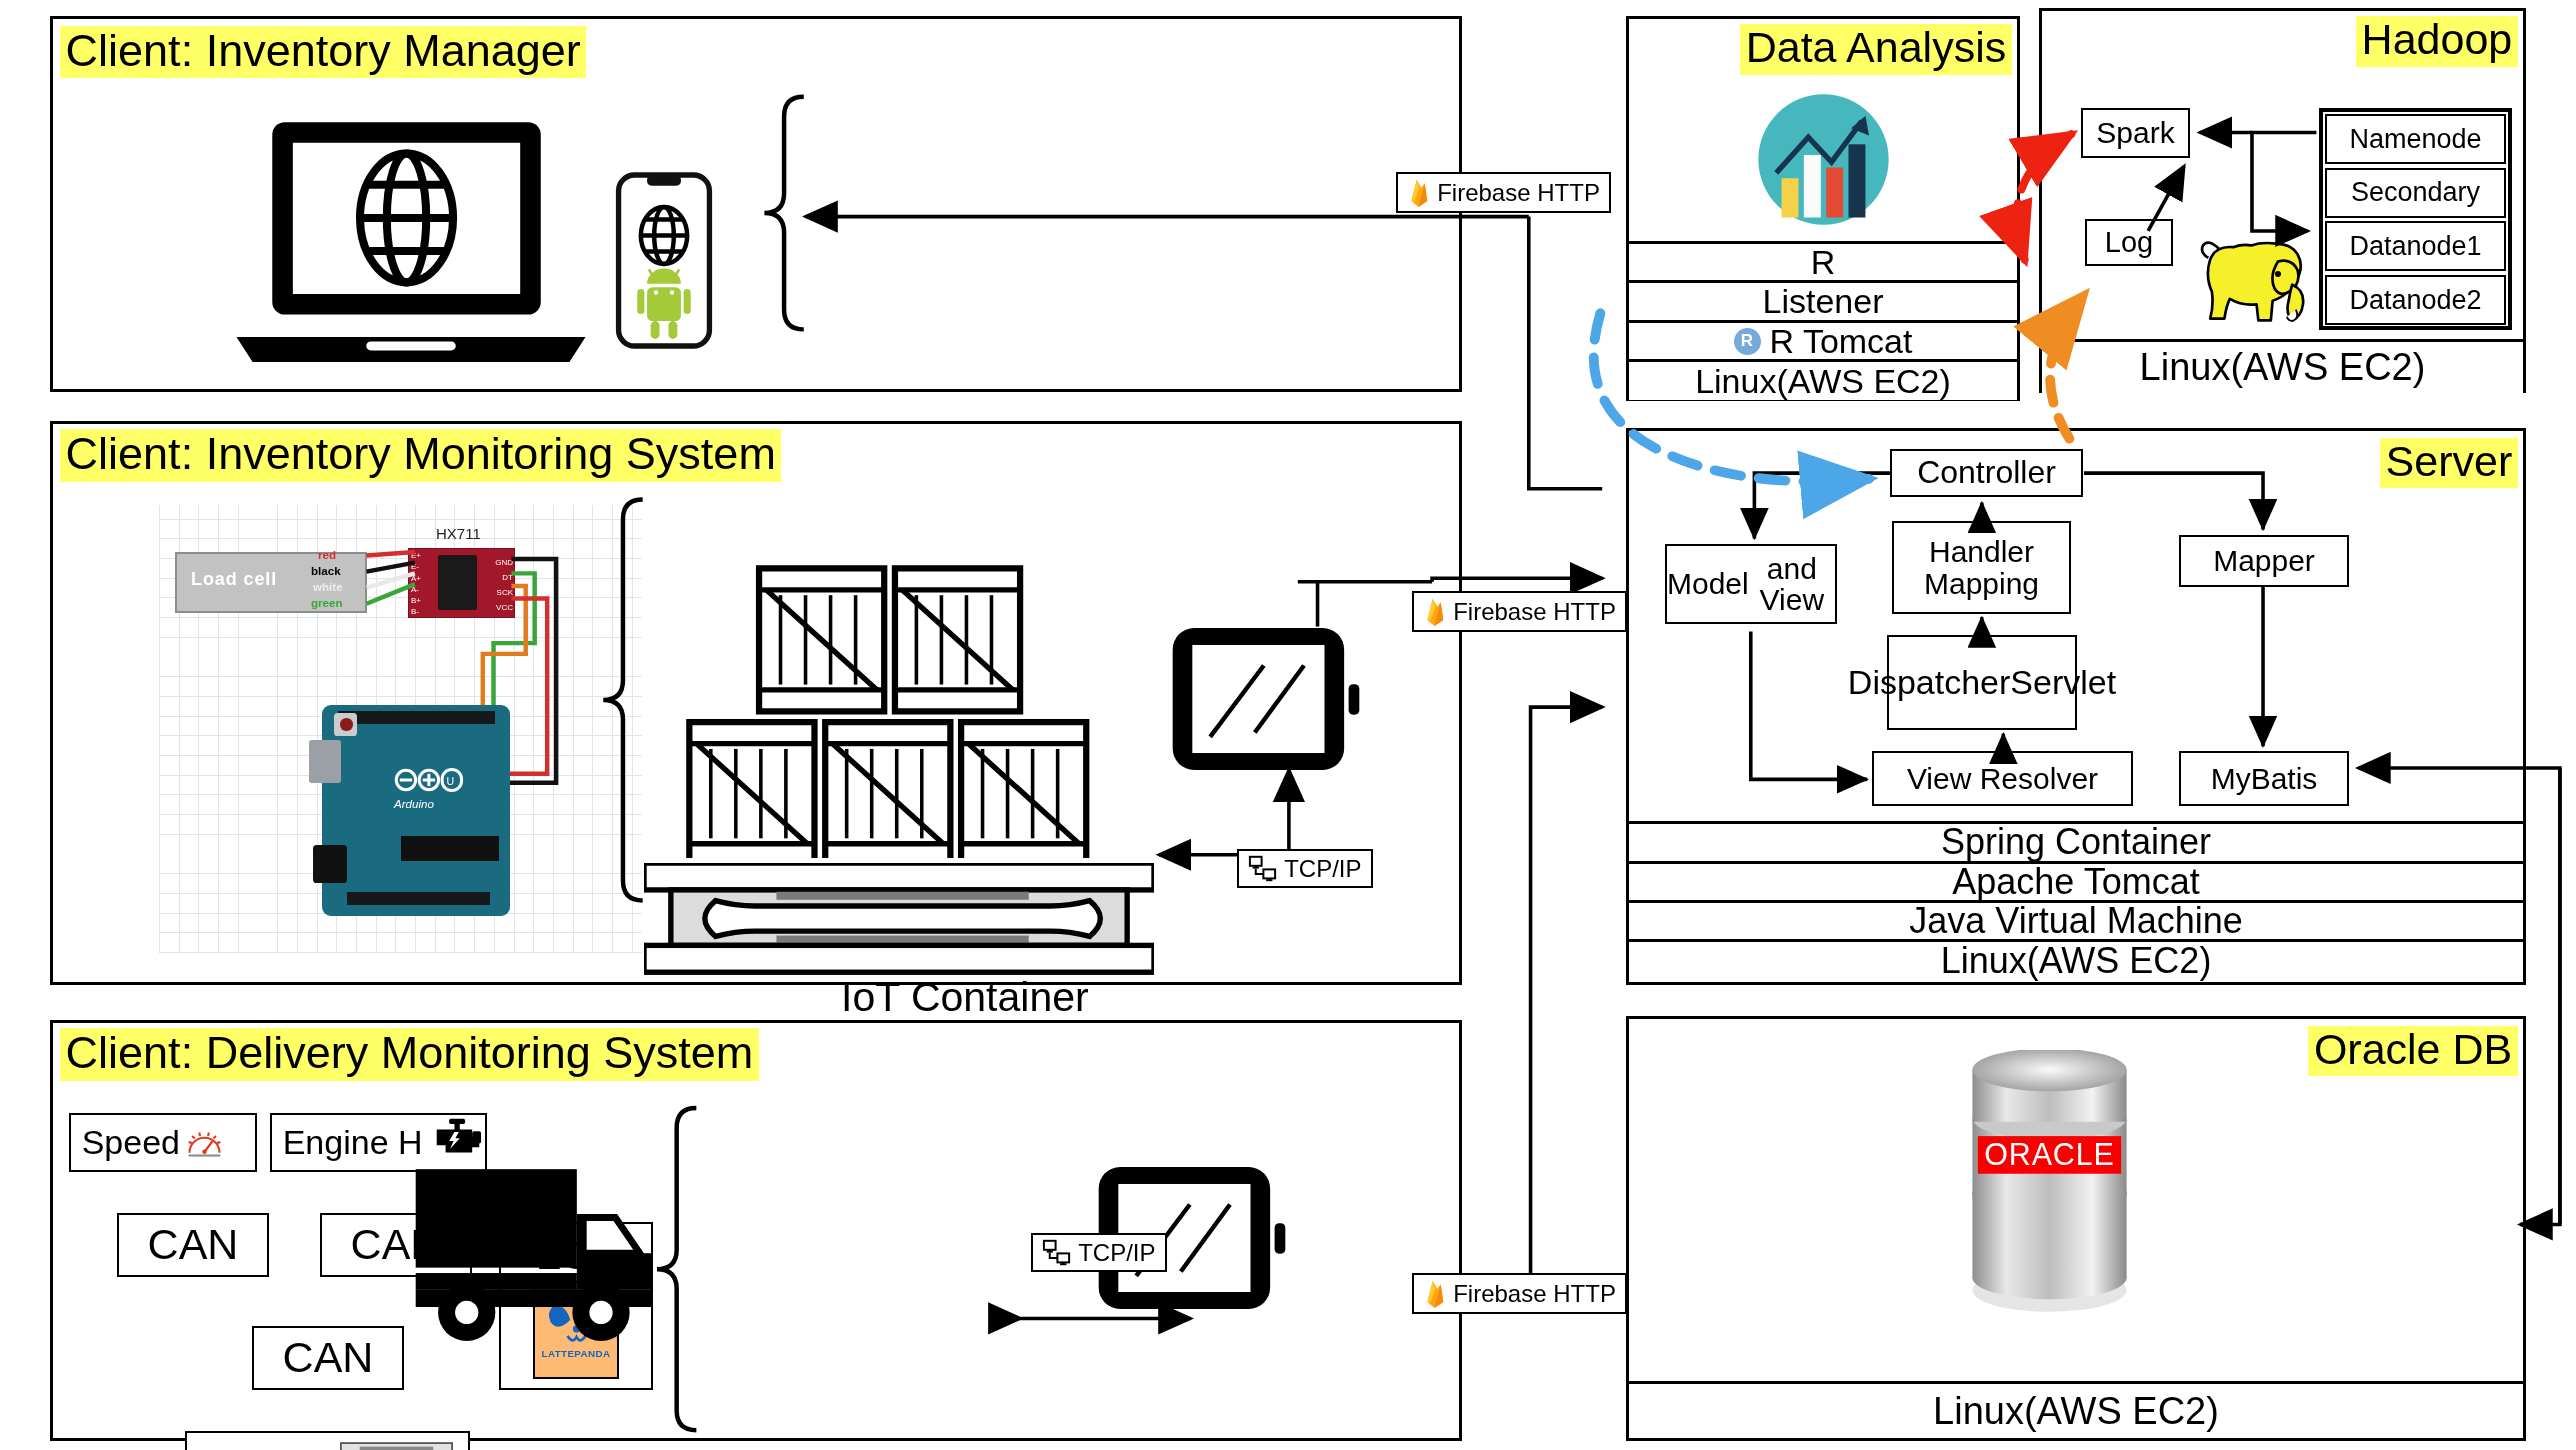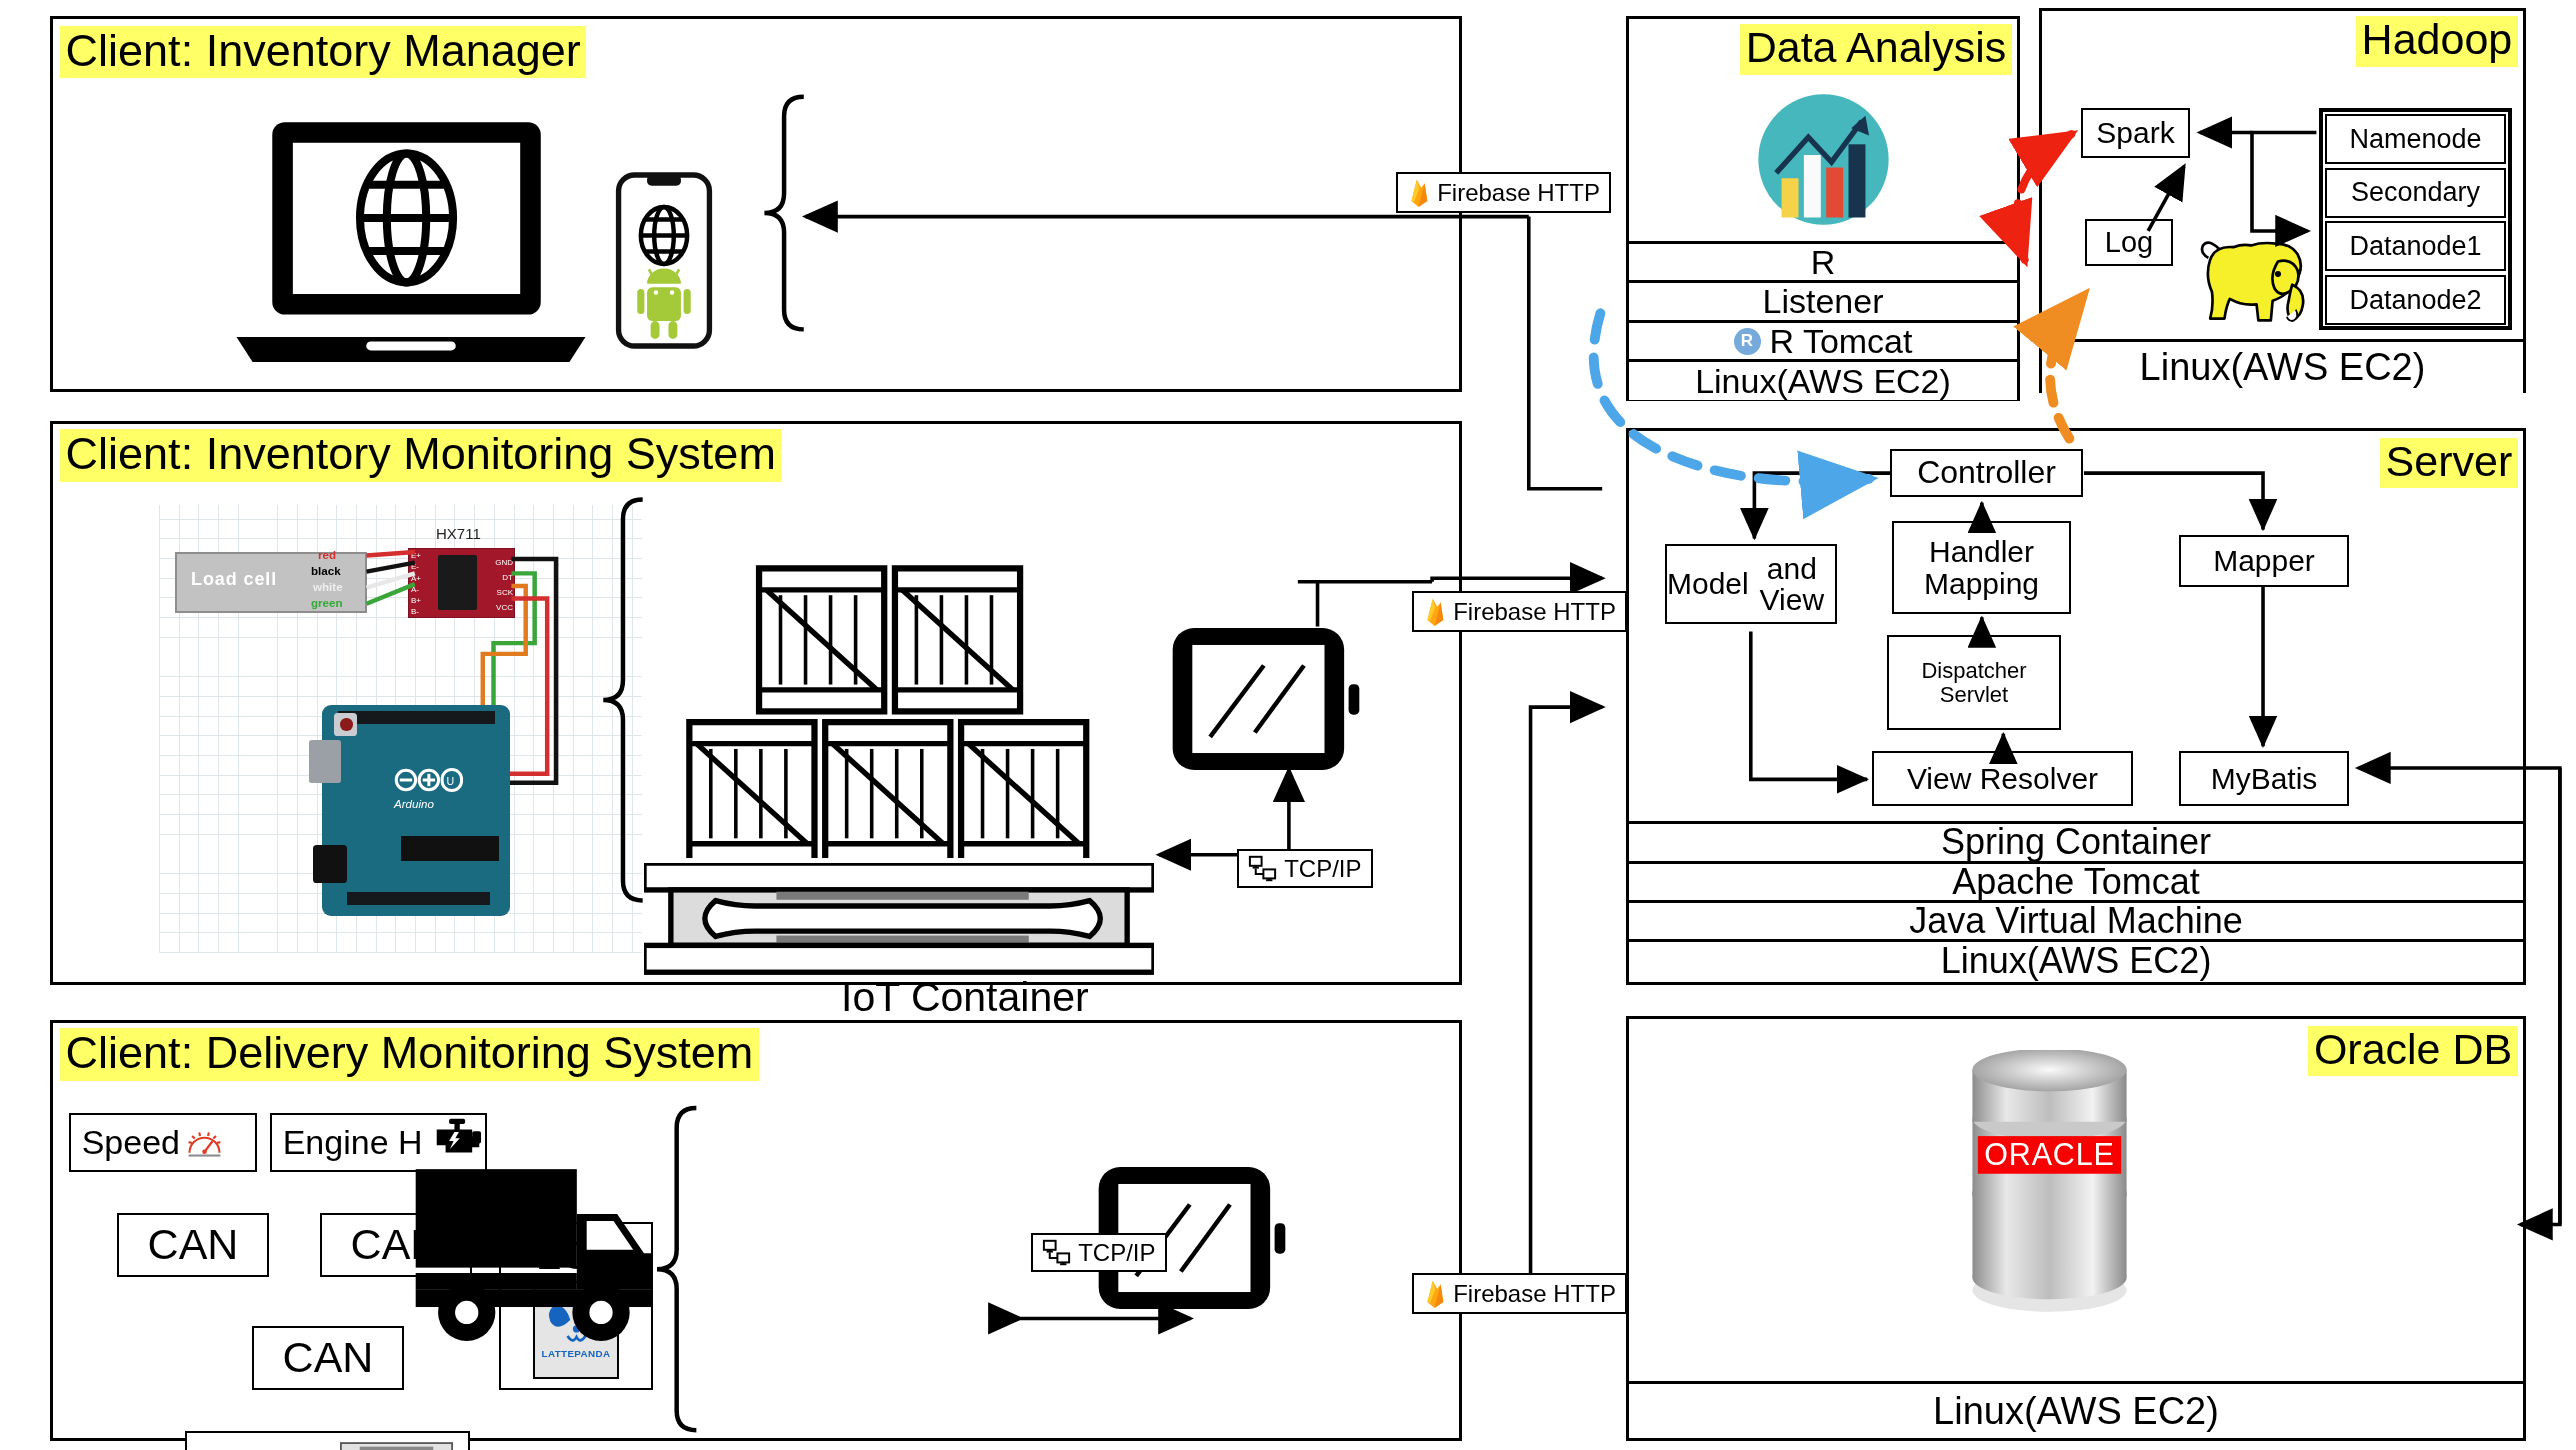--- a/index.html
+++ b/index.html
@@ -266,21 +266,21 @@
   </div>
   <div class="nbox" style="left:267px; top:190px; width:152px; height:64px; font-size:43px;">
     <span>CAN</span>
   </div>
   <div class="nbox" style="left:199px; top:303px; width:152px; height:64px; font-size:43px;">
     <span>CAN</span>
   </div>
 
   <div class="nbox" style="left:446px; top:199px; width:154px; height:168px; flex-direction:column; gap:3.6px;">
     <span style="font-size:38px; margin-top:3.6px;">ECU</span>
-    <div style="width:86px;height:98px;border:2.7px solid #000;background:#e5e5e5;display:flex;flex-direction:column;align-items:center;justify-content:center;gap:1.8px;">
+    <div style="width:86px;height:98px;border:2.7px solid #000;background:#fdba74;display:flex;flex-direction:column;align-items:center;justify-content:center;gap:1.8px;">
       <svg width="63" height="47" viewBox="0 0 70 52">
         <g fill="#1565c0">
           <path d="M8 8 q14 -6 20 14 q-14 14 -22 2 q-4 -10 2 -16 z"></path>
           <path d="M62 8 q-14 -6 -20 14 q14 14 22 2 q4 -10 -2 -16 z"></path>
           <circle cx="35" cy="32" r="4"></circle>
         </g>
         <path d="M25 40 q6 9 10 1 q4 8 10 -1" fill="none" stroke="#1565c0" stroke-width="3"></path>
       </svg>
       <div style="font-size:9.8px;font-weight:bold;color:#1565c0;letter-spacing:0.4px;">LATTEPANDA</div>
     </div>
@@ -402,21 +402,21 @@
   <div class="nbox" style="left:36px; top:113px; width:172px; height:80px; flex-direction:row; font-size:30px;">
     <span>Model</span>
     <span>and View</span>
   </div>
 
   <div class="nbox" style="left:263px; top:90px; width:179px; height:93px; flex-direction:column; font-size:30px;">
     <span>Handler</span>
     <span>Mapping</span>
   </div>
 
-  <div class="nbox" style="left:258px; top:204px; width:174px; height:95px; flex-direction:column; font-size:22px;">
+  <div class="nbox" style="left:258px; top:204px; width:190px; height:95px; font-size:34px;">
     <span>Dispatcher</span>
     <span>Servlet</span>
   </div>
 
   <div class="nbox" style="left:243px; top:320px; width:261px; height:55px; font-size:30px;">
     <span>View Resolver</span>
   </div>
 
   <div class="nbox" style="left:550px; top:104px; width:170px; height:52px; font-size:30px;">
     <span>Mapper</span>

